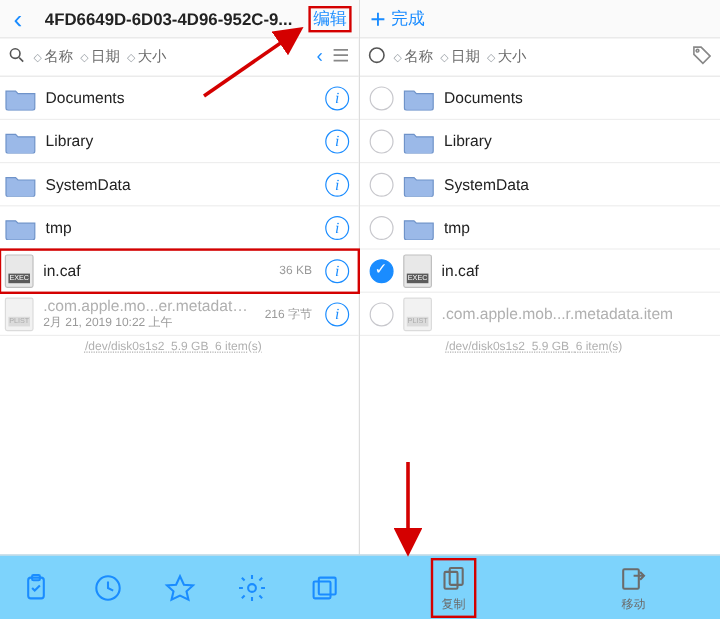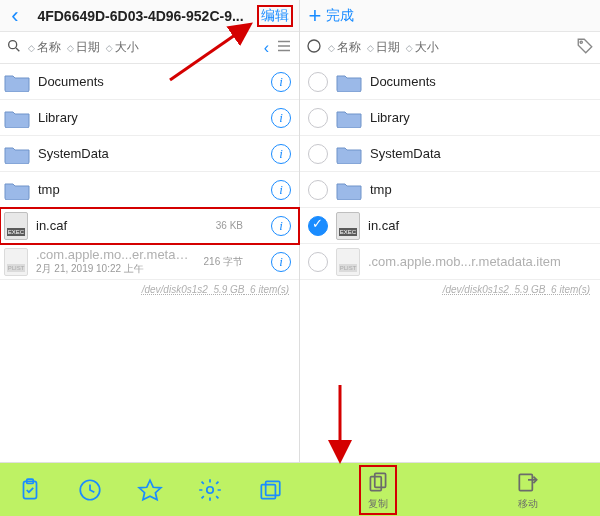--- a/index.html
+++ b/index.html
@@ -155,21 +155,21 @@
     overflow: hidden;
     text-overflow: ellipsis;
   }
   .row .sub {
     font-size: 10px;
     color: #9a9a9a;
   }
   .row .size {
     font-size: 10px;
     color: #9a9a9a;
-    margin-right: 20px;
+    margin-right: 3px;
     white-space: nowrap;
   }
   .info-circle {
     width: 20px; height: 20px;
     border: 1.5px solid #1a8cff;
     border-radius: 50%;
     display: flex;
     align-items: center;
     justify-content: center;
     color: #1a8cff;
@@ -183,34 +183,33 @@
 
   .highlight-row {
     outline: 2px solid #d40000;
     outline-offset: -1px;
   }
 
   
   .footerline {
     font-size: 10px;
     color: #b0b0b0;
-    text-align: right;
+    text-align: center;
     padding: 4px 10px 0 0;
     text-decoration: underline dotted;
-    font-style: italic;
   }
 
   
   .toolbar {
     position: absolute;
     bottom: 0;
     left: 0;
     width: 600px;
     height: 54px;
-    background: #bef264;
+    background: #7dd3fc;
     border-top: 1px solid #e0e0e0;
     display: flex;
   }
   .toolbar .half {
     width: 300px;
     display: flex;
     align-items: center;
     justify-content: space-around;
   }
   .tb-item {

